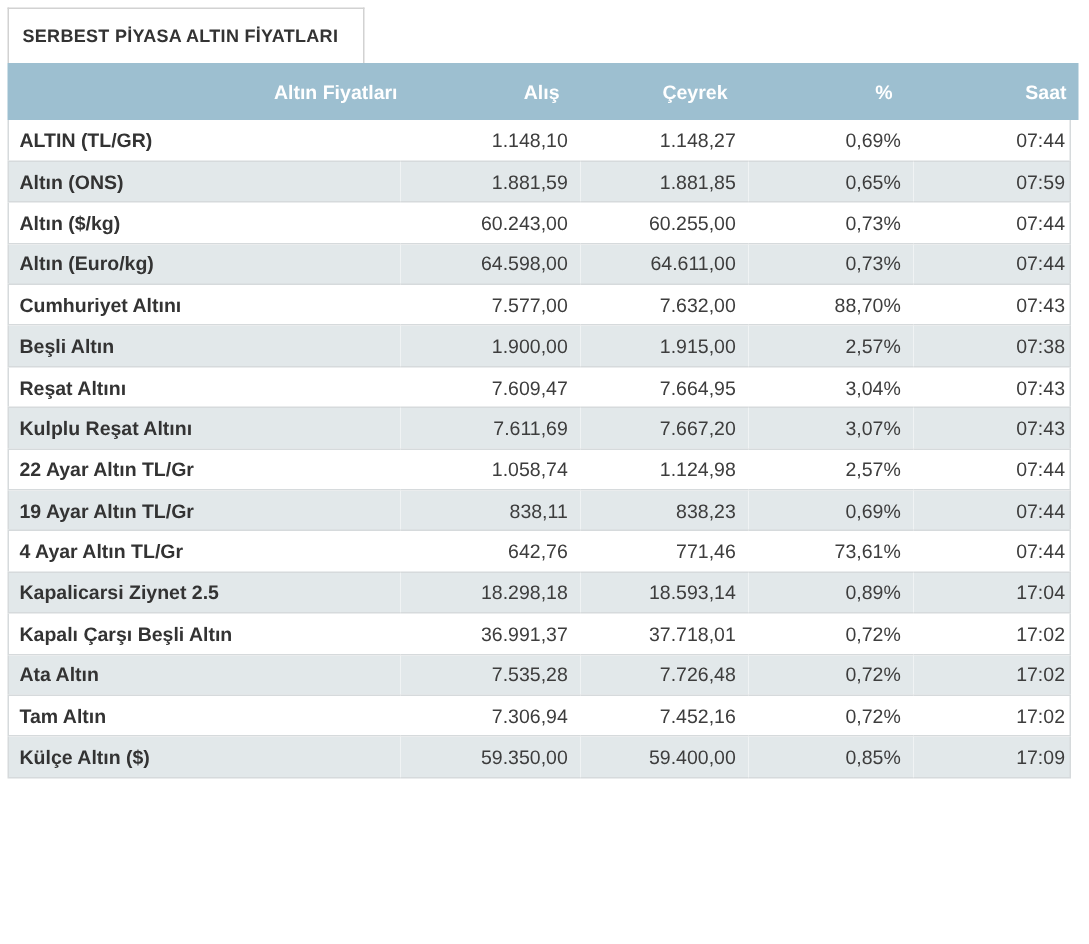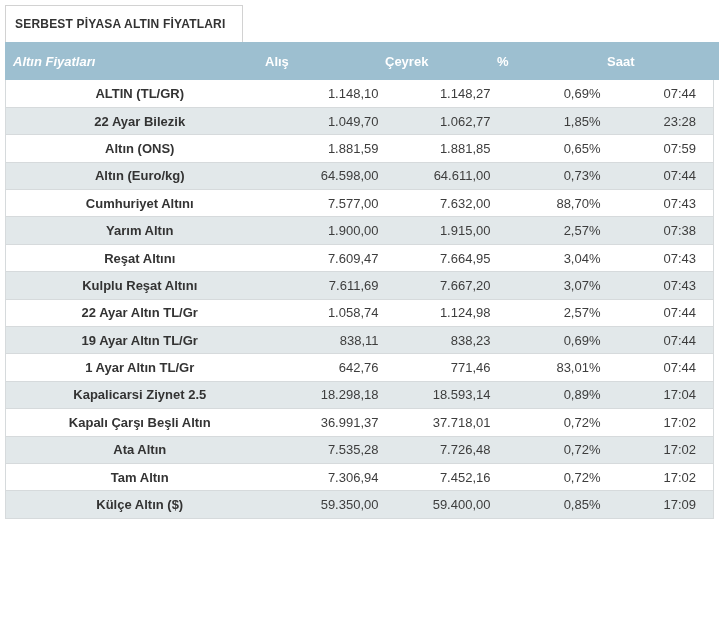--- a/index.html
+++ b/index.html
@@ -44,22 +44,22 @@
   .header-band {
     display: flex;
     width: 714px;
     height: 38px;
     background: var(--header-bg);
     align-items: center;
     color: #ffffff;
     font-weight: bold;
     font-size: 13px;
   }
-  .h-label { flex: 1; text-align: left; padding-left: 8px; font-style: italic; }
-  .h-num   { padding-right: 12px; }
+  .h-label { flex: 1; text-align: right; padding-left: 8px; }
+  .h-num   { text-align: right; padding-right: 12px; }
   .h-alis  { width: 120px; }
   .h-satis { width: 112px; }
   .h-pct   { width: 110px; }
   .h-saat  { width: 112px; padding-right: 8px; }
   table.price-table {
     width: 708px;
     border-collapse: collapse;
     table-layout: fixed;
     font-size: 13px;
     color: var(--value-color);
@@ -70,24 +70,24 @@
     height: 27.4px;
     padding: 0;
     border-bottom: 1px solid var(--border-color);
     white-space: nowrap;
     overflow: hidden;
   }
   .price-table td.label {
     font-weight: bold;
     color: var(--label-color);
     padding-left: 7px;
-    text-align: center;
+    text-align: left;
   }
   .price-table td.num  { text-align: right; padding-right: 8px; }
-  .price-table td.saat { padding-right: 17px; }
+  .price-table td.saat { padding-right: 3px; }
   .price-table tbody tr:nth-child(even) { background: var(--row-alt-bg); }
   .price-table tbody tr:nth-child(odd)  { background: #ffffff; }
 </style>
 </head>
 <body>
 
 <div class="page">
   <div class="wrap">
 
     <div class="tab">
@@ -112,49 +112,49 @@
       </colgroup>
       <tbody>
           <tr>
     <td class="label">ALTIN (TL/GR)</td>
     <td class="num">1.148,10</td>
     <td class="num">1.148,27</td>
     <td class="num">0,69%</td>
     <td class="num saat">07:44</td>
   </tr>
           <tr>
-    <td class="label">22 Ayar Bilezik</td>
-    <td class="num">1.049,70</td>
-    <td class="num">1.062,77</td>
-    <td class="num">1,85%</td>
-    <td class="num saat">23:28</td>
-  </tr>
-          <tr>
     <td class="label">Altın (ONS)</td>
     <td class="num">1.881,59</td>
     <td class="num">1.881,85</td>
     <td class="num">0,65%</td>
     <td class="num saat">07:59</td>
   </tr>
           <tr>
+    <td class="label">Altın ($/kg)</td>
+    <td class="num">60.243,00</td>
+    <td class="num">60.255,00</td>
+    <td class="num">0,73%</td>
+    <td class="num saat">07:44</td>
+  </tr>
+          <tr>
     <td class="label">Altın (Euro/kg)</td>
     <td class="num">64.598,00</td>
     <td class="num">64.611,00</td>
     <td class="num">0,73%</td>
     <td class="num saat">07:44</td>
   </tr>
           <tr>
     <td class="label">Cumhuriyet Altını</td>
     <td class="num">7.577,00</td>
     <td class="num">7.632,00</td>
     <td class="num">88,70%</td>
     <td class="num saat">07:43</td>
   </tr>
           <tr>
-    <td class="label">Yarım Altın</td>
+    <td class="label">Beşli Altın</td>
     <td class="num">1.900,00</td>
     <td class="num">1.915,00</td>
     <td class="num">2,57%</td>
     <td class="num saat">07:38</td>
   </tr>
           <tr>
     <td class="label">Reşat Altını</td>
     <td class="num">7.609,47</td>
     <td class="num">7.664,95</td>
     <td class="num">3,04%</td>
@@ -175,24 +175,24 @@
     <td class="num saat">07:44</td>
   </tr>
           <tr>
     <td class="label">19 Ayar Altın TL/Gr</td>
     <td class="num">838,11</td>
     <td class="num">838,23</td>
     <td class="num">0,69%</td>
     <td class="num saat">07:44</td>
   </tr>
           <tr>
-    <td class="label">1 Ayar Altın TL/Gr</td>
+    <td class="label">4 Ayar Altın TL/Gr</td>
     <td class="num">642,76</td>
     <td class="num">771,46</td>
-    <td class="num">83,01%</td>
+    <td class="num">73,61%</td>
     <td class="num saat">07:44</td>
   </tr>
           <tr>
     <td class="label">Kapalicarsi Ziynet 2.5</td>
     <td class="num">18.298,18</td>
     <td class="num">18.593,14</td>
     <td class="num">0,89%</td>
     <td class="num saat">17:04</td>
   </tr>
           <tr>

